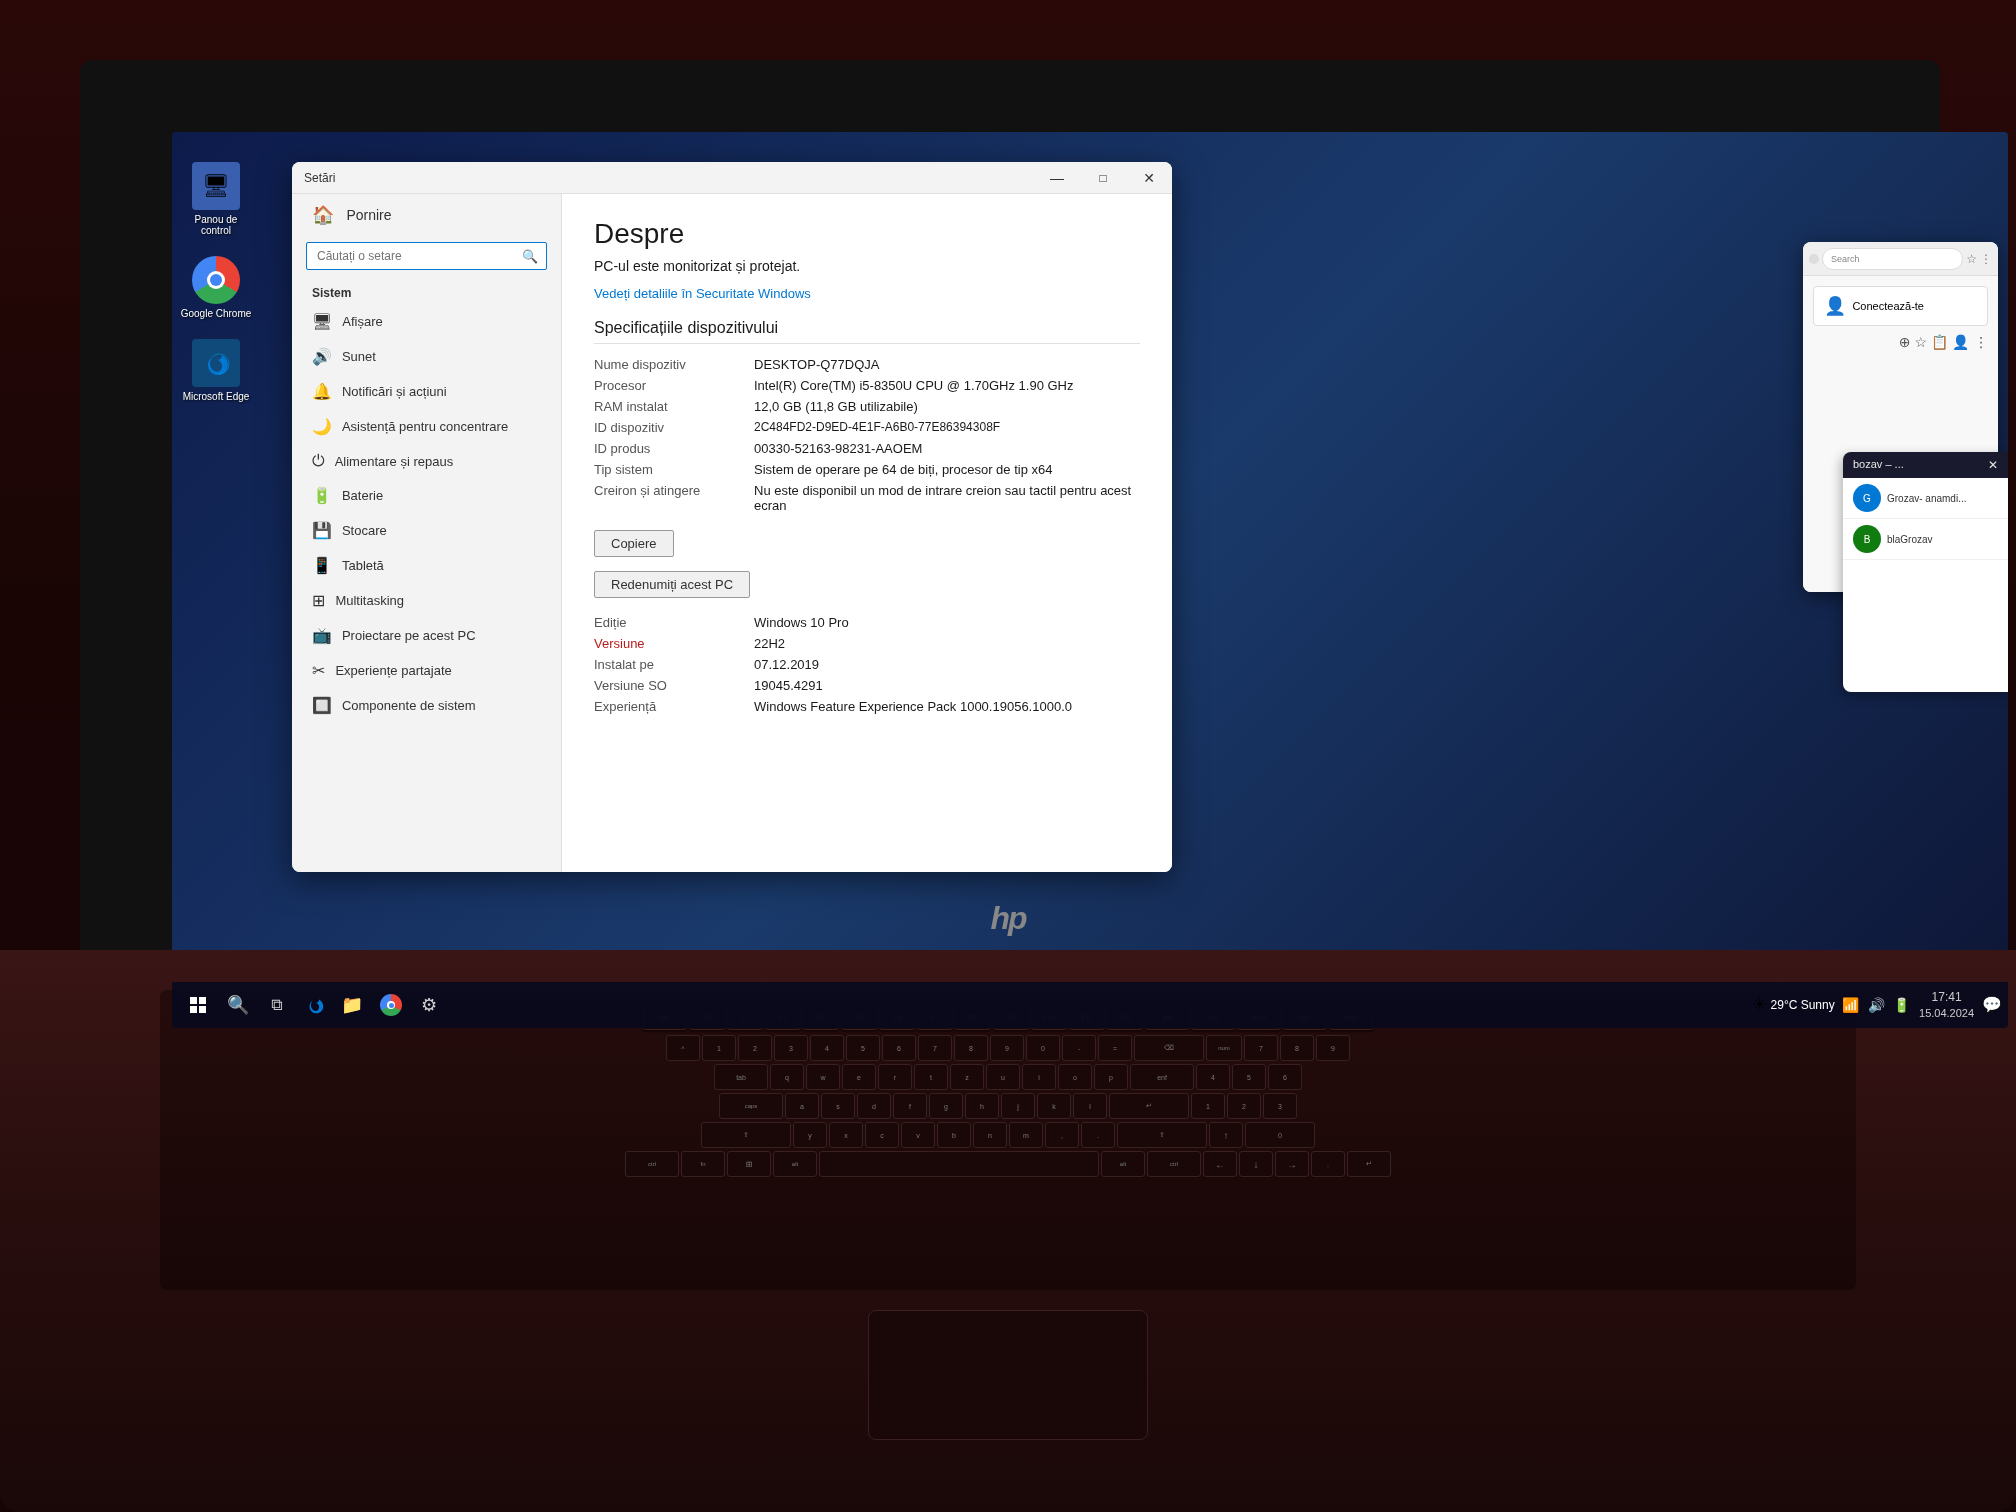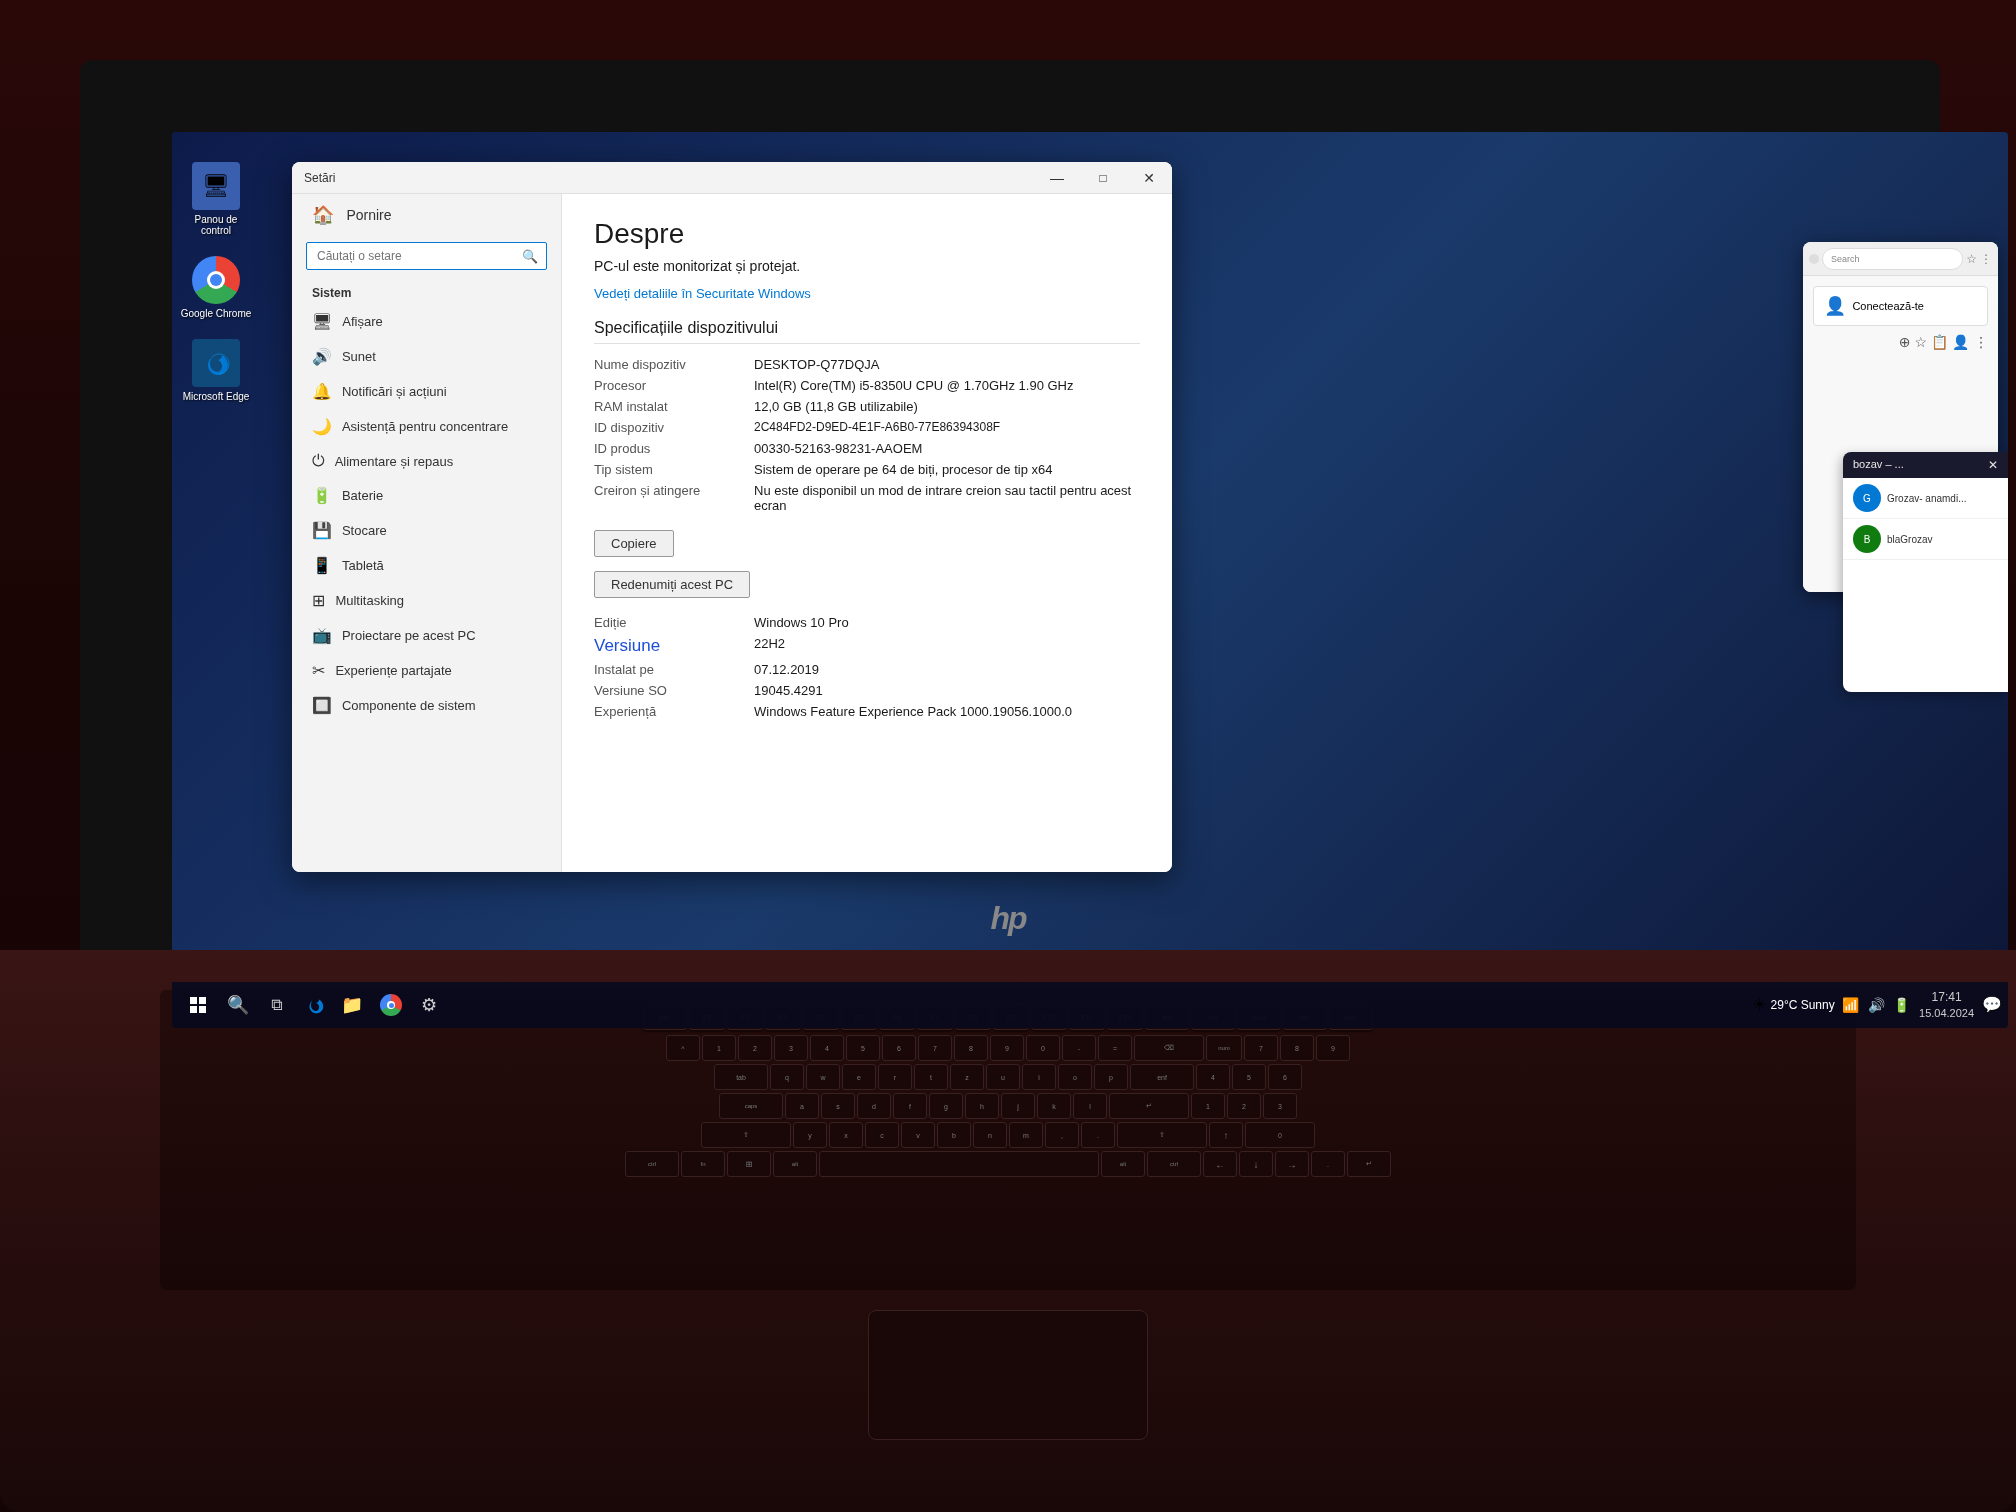--- a/index.html
+++ b/index.html
@@ -175,21 +175,21 @@
           </div>
 
 
           <table style="width:100%;border-collapse:collapse;">
             <tbody>
                 <tr>
               <td style="padding:3px 0;font-size:13px;color:#555;width:160px;vertical-align:top;">Ediție</td>
               <td style="padding:3px 0;font-size:13px;color:#1a1a1a;vertical-align:top;">Windows 10 Pro</td>
             </tr>
             <tr>
-              <td style="padding:3px 0;font-size:17px;color:#1d4ed8;vertical-align:top;">Versiune</td>
+              <td style="padding:3px 0;font-size:13px;color:#b91c1c;vertical-align:top;">Versiune</td>
               <td style="padding:3px 0;font-size:13px;color:#1a1a1a;vertical-align:top;">22H2</td>
             </tr>
             <tr>
               <td style="padding:3px 0;font-size:13px;color:#555;vertical-align:top;">Instalat pe</td>
               <td style="padding:3px 0;font-size:13px;color:#1a1a1a;vertical-align:top;">07.12.2019</td>
             </tr>
             <tr>
               <td style="padding:3px 0;font-size:13px;color:#555;vertical-align:top;">Versiune SO</td>
               <td style="padding:3px 0;font-size:13px;color:#1a1a1a;vertical-align:top;">19045.4291</td>
             </tr>

